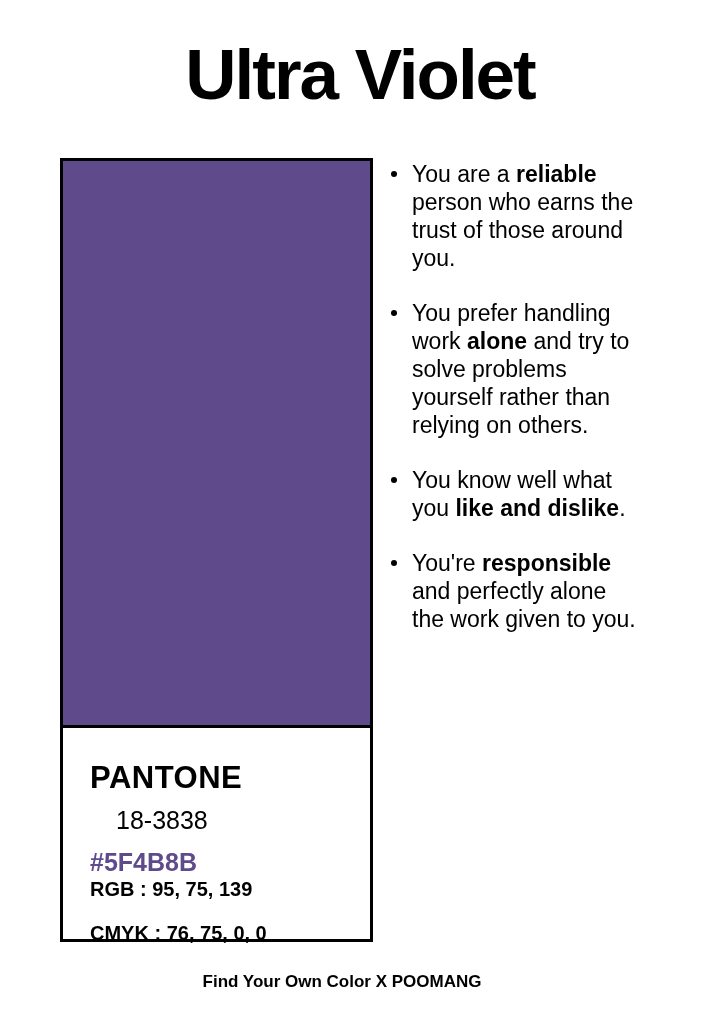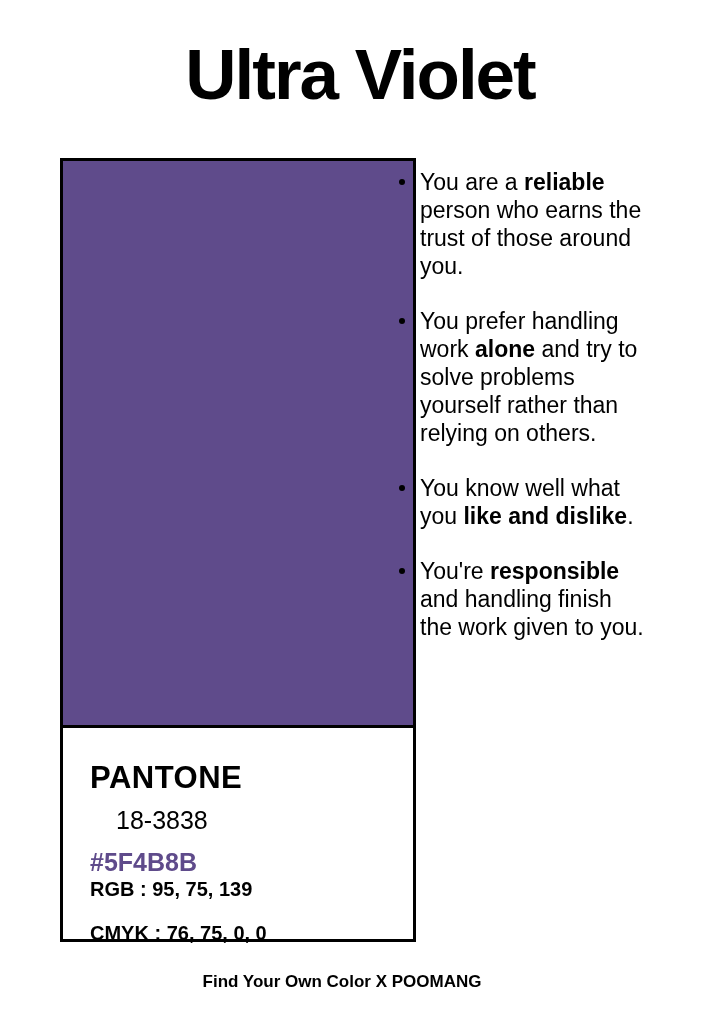--- a/index.html
+++ b/index.html
@@ -24,21 +24,21 @@
     font-size: 71px;
     font-weight: 800;
     letter-spacing: -2px;
     line-height: 1.1;
     margin: 0;
   }
   .pantone-card {
     position: absolute;
     left: 60px;
     top: 158px;
-    width: 356px;
+    width: 313px;
     height: 784px;
     border: 3px solid #000000;
     box-sizing: border-box;
     background: #ffffff;
     display: flex;
     flex-direction: column;
   }
   .swatch {
     height: 564px;
     flex: none;
@@ -77,21 +77,21 @@
     font-weight: 700;
     margin-top: 20px;
     line-height: 1.2;
   }
   .traits-list {
     position: absolute;
     left: 388px;
     top: 160px;
     width: 252px;
     list-style: none;
-    margin: 8px;
+    margin: 0;
     padding: 0;
   }
   .traits-list li {
     position: relative;
     padding-left: 24px;
     margin-bottom: 27px;
     font-size: 23px;
     line-height: 28px;
     font-weight: 400;
   }
@@ -131,16 +131,16 @@
     <div class="hexval" style="color: rgb(95, 75, 139);">#5F4B8B</div>
     <div class="rgbval">RGB : 95, 75, 139</div>
     <div class="cmykval">CMYK : 76, 75, 0, 0</div>
   </div>
 </div>
 
 <ul class="traits-list" id="traits-list">
     <li><span class="dot"></span><span>You are a </span><b>reliable</b><span> person who earns the trust of those around you.</span></li>
     <li><span class="dot"></span><span>You prefer handling work </span><b>alone</b><span> and try to solve problems yourself rather than relying on others.</span></li>
     <li><span class="dot"></span><span>You know well what you </span><b>like and dislike</b><span>.</span></li>
-    <li><span class="dot"></span><span>You're </span><b>responsible</b><span> and handling finish the work given to you.</span></li>
+    <li><span class="dot"></span><span>You're </span><b>responsible</b><span> and perfectly alone the work given to you.</span></li>
   </ul>
 
 <div class="footer-line">Find Your Own Color X POOMANG</div>
 
 </body></html>

